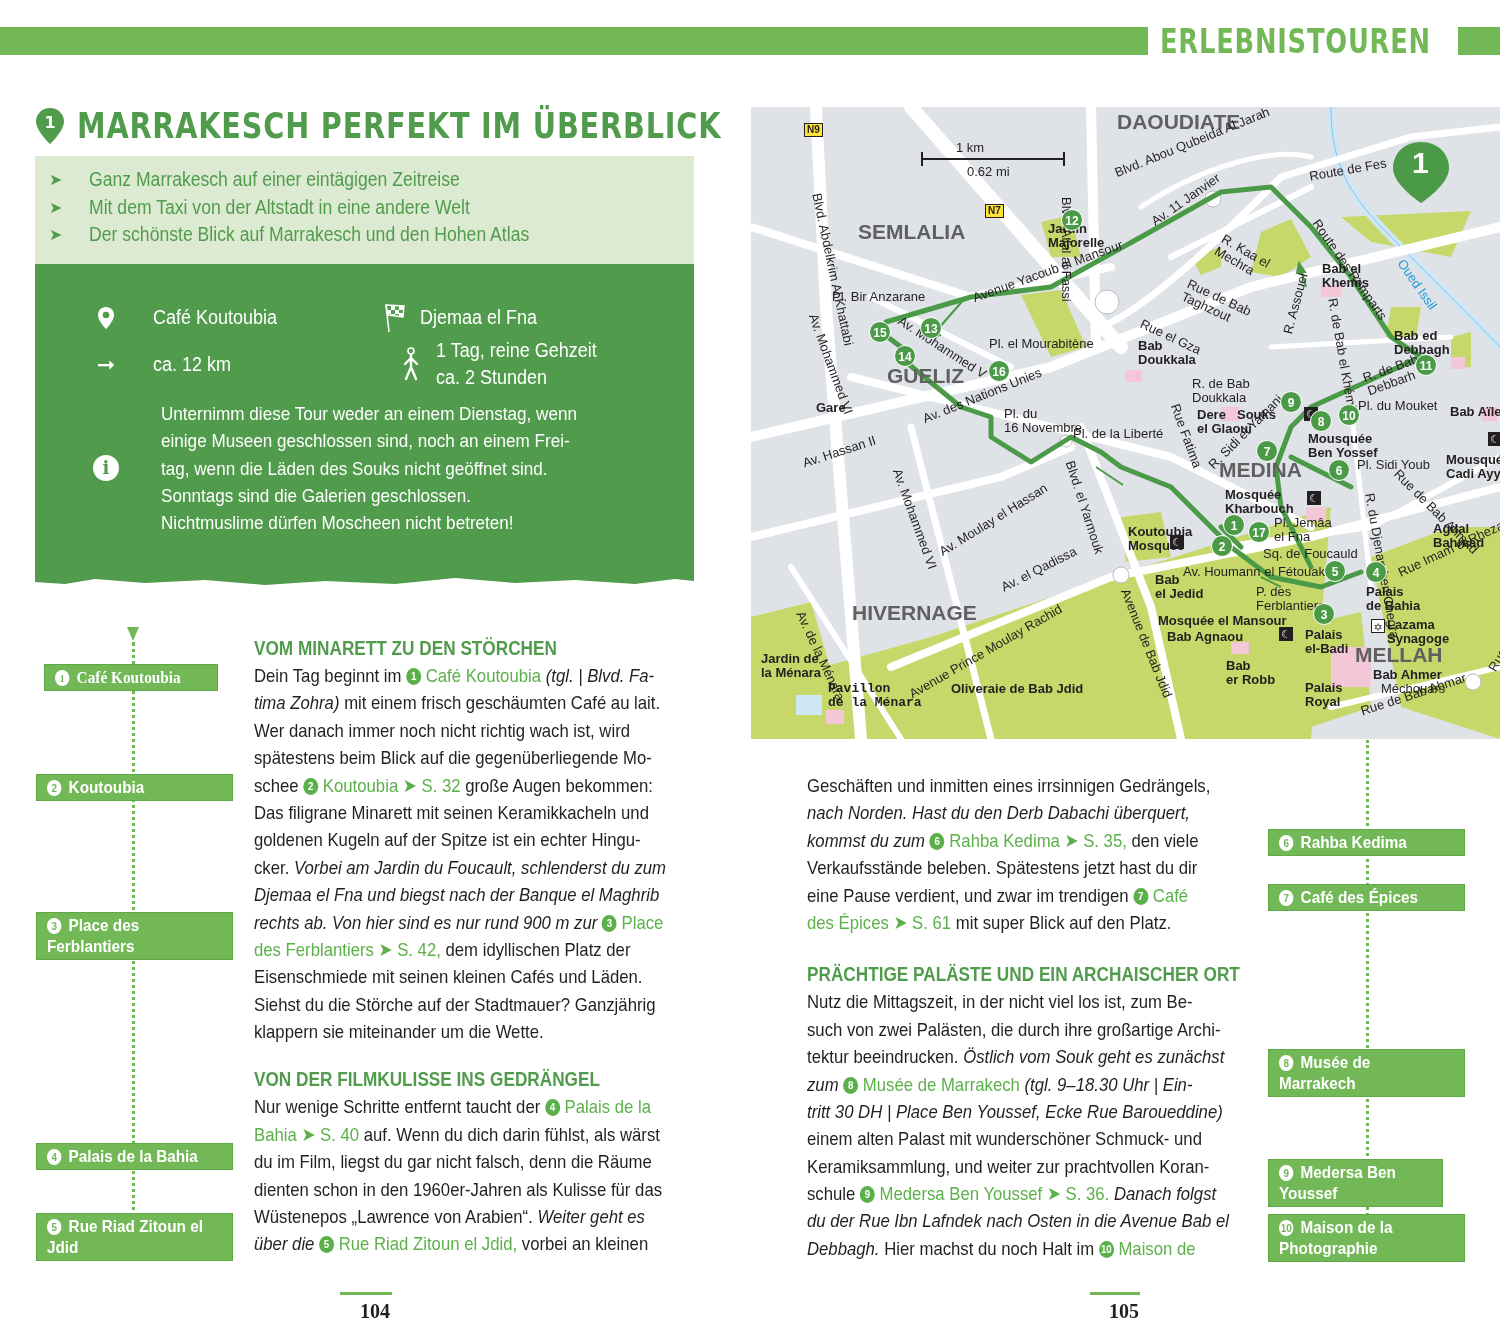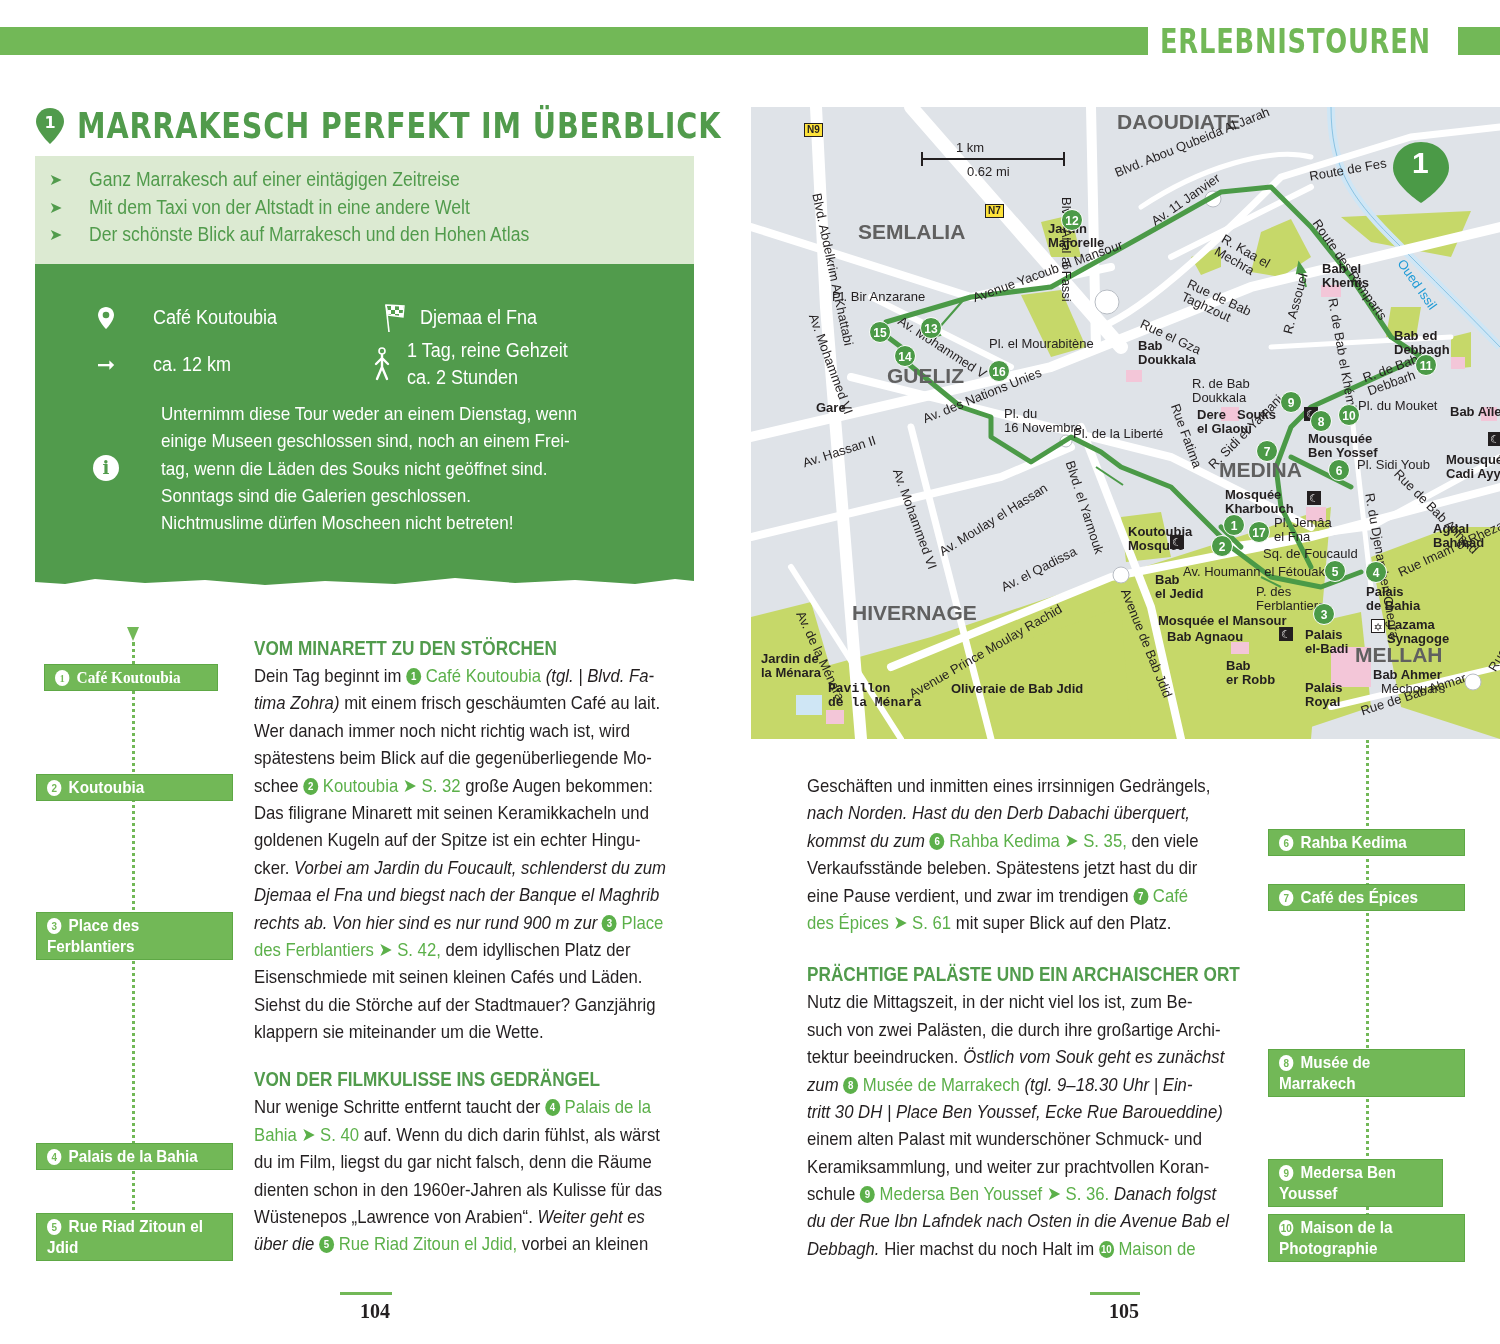--- a/index.html
+++ b/index.html
@@ -113,21 +113,21 @@
           <rect x="16" y="3" width="4" height="4" fill="#fff"></rect>
           <rect x="12" y="7" width="4" height="4" fill="#fff"></rect>
           <rect x="5" y="7" width="3" height="4" fill="#fff"></rect>
           <rect x="8" y="11" width="4" height="2" fill="#fff"></rect>
           <rect x="16" y="10" width="4" height="3" fill="#fff"></rect>
         </svg>
       </span>
     <span style="width:0px"></span>
       <span class="val">Djemaa el Fna</span>
   </div>
-  <div class="info-row" style="left:322px;top:73px;">
+  <div class="info-row" style="left:351px;top:73px;">
     <span class="ic" style="height:54px">
         <svg width="18" height="34" viewBox="0 0 18 34">
           <circle cx="9" cy="4" r="3" fill="none" stroke="#fff" stroke-width="1.6"></circle>
           <path d="M9 8L9 20M9 11L3 17M9 11L15 17M9 20L4 32M9 20L14 32" stroke="#fff" stroke-width="2.4" fill="none" stroke-linecap="round"></path>
         </svg>
       </span>
     <span style="width:0px"></span>
     <span>
         <span class="val" style="display:block">1 Tag, reine Gehzeit</span>
         <span class="val" style="display:block">ca. 2 Stunden</span>

